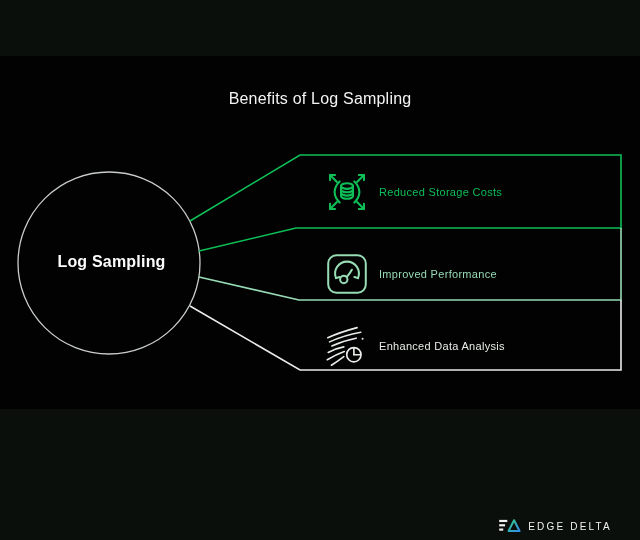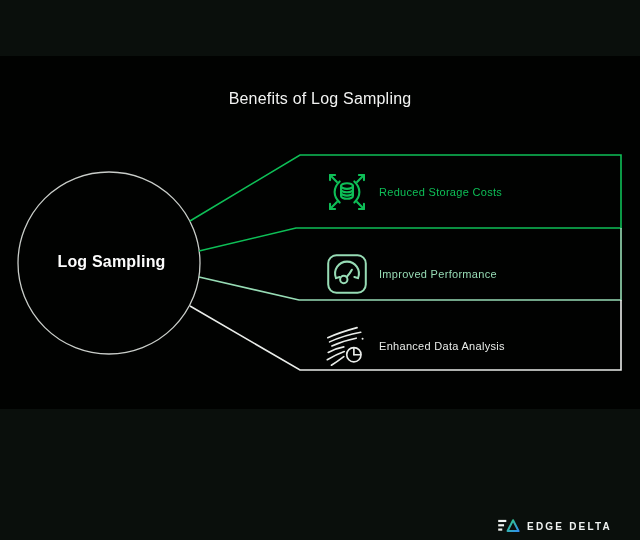--- a/index.html
+++ b/index.html
@@ -40,21 +40,21 @@
   .row-2 { top: 311px; height: 70px; }
   .row-0 .label { color: #0ebf57; }
   .row-1 .label { color: #97dcb5; }
   .row-2 .label { color: #e9ece9; }
   .benefit-icon { width: 44px; height: 44px; flex: 0 0 44px; }
   .footer-logo {
     position: absolute; top: 515px; right: 28px; height: 22px;
     display: flex; align-items: center; gap: 7px;
   }
   .brand-name {
-    color: #f0f3f1; font-size: 10px; font-weight: bold;
+    color: #f0f3f1; font-size: 10px; font-weight: normal;
     letter-spacing: 2.2px; white-space: nowrap;
   }
 </style>
 </head>
 <body>
 
 <div class="canvas">
 
   <div class="letterbox top"></div>
   <div class="slide"></div>

